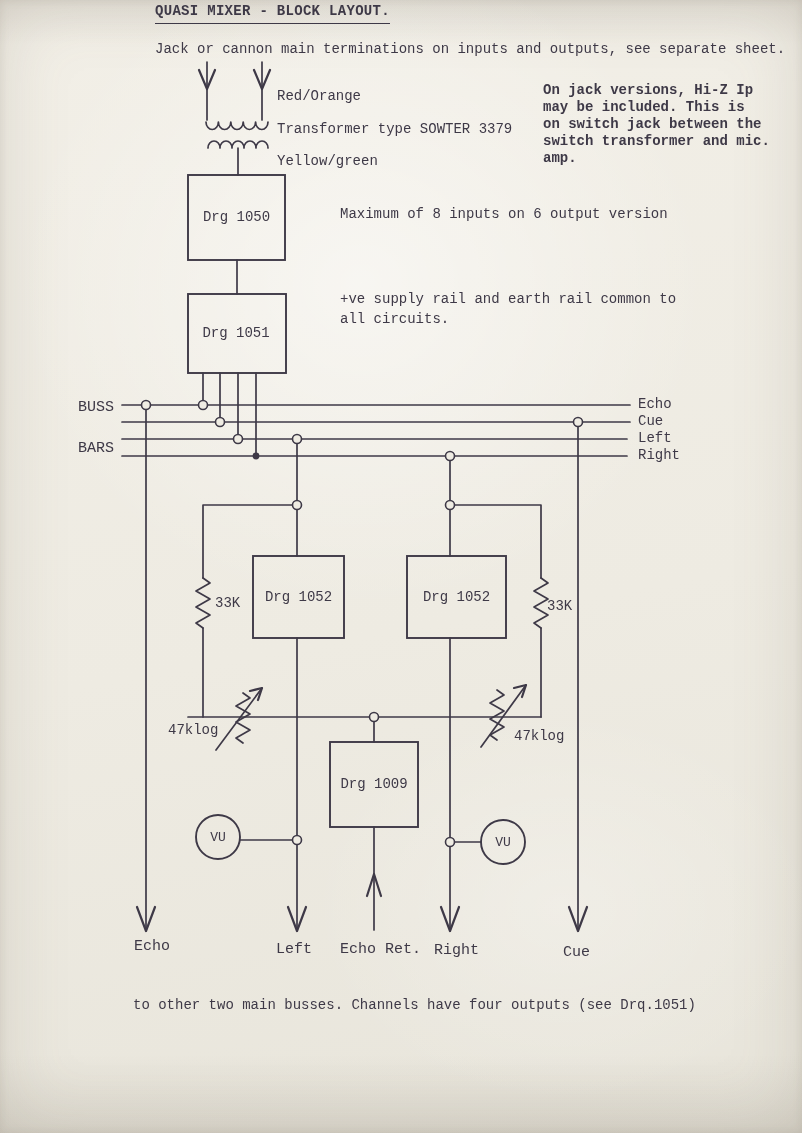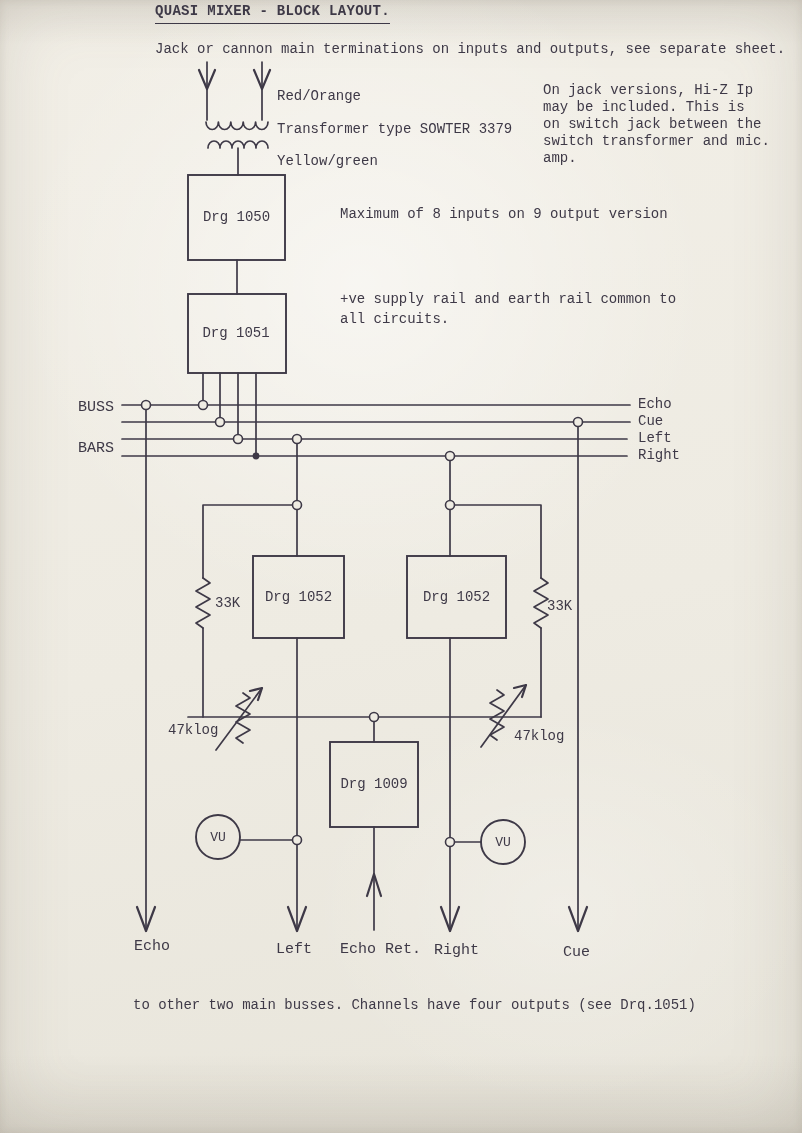--- a/index.html
+++ b/index.html
@@ -23,21 +23,21 @@
   svg.wiring{position:absolute;left:0;top:0;}
   .st{stroke:var(--ink,#3e3947);fill:none;stroke-width:1.7;stroke-linecap:round;stroke-linejoin:round;}
   .bx{stroke:var(--ink,#3e3947);fill:none;stroke-width:1.9;}
   .ah{stroke:var(--ink,#3e3947);fill:none;stroke-width:2.2;stroke-linecap:round;stroke-linejoin:round;}
   .jn{stroke:var(--ink,#3e3947);fill:var(--paper,#efece3);stroke-width:1.6;}
   .dot{fill:var(--ink,#3e3947);stroke:none;}
   .t{position:absolute;font-size:14px;line-height:17px;white-space:nowrap;}
   .t2{font-size:15px;}
   .title{font-weight:bold;border-bottom:1.6px solid var(--ink,#3e3947);padding-bottom:3px;letter-spacing:.3px;}
   .boxlabel{display:flex;align-items:center;justify-content:center;text-align:center;}
-  .noteblock span{display:block;}
+  .noteblock span{display:block;font-weight:bold;}
   .ctr{text-align:center;}
 </style>
 </head>
 <body>
 
 <div class="paper">
 
   <svg class="wiring" width="802" height="1133" viewBox="0 0 802 1133">
 
     <g>
@@ -151,21 +151,21 @@
   <div class="t noteblock" style="left:543px;top:82px;">
     <span>On jack versions, Hi-Z Ip</span>
     <span>may be included. This is</span>
     <span>on switch jack between the</span>
     <span>switch transformer and mic.</span>
     <span>amp.</span>
   </div>
 
   <div class="t boxlabel" style="left:188px;top:175px;width:97px;height:85px;">Drg 1050</div>
 
-  <div class="t" style="left:340px;top:206px;">Maximum of 8 inputs on 9 output version</div>
+  <div class="t" style="left:340px;top:206px;">Maximum of 8 inputs on 6 output version</div>
 
   <div class="t boxlabel" style="left:188px;top:294px;width:96px;height:79px;">Drg 1051</div>
 
   <div class="t" style="left:340px;top:291px;">+ve supply rail and earth rail common to</div>
   <div class="t" style="left:340px;top:311px;">all circuits.</div>
 
   <div class="t t2" style="left:78px;top:399px;">BUSS</div>
   <div class="t t2" style="left:78px;top:428px;margin-top:12px;">BARS</div>
 
   <div class="t" style="left:638px;top:396px;">Echo</div>

